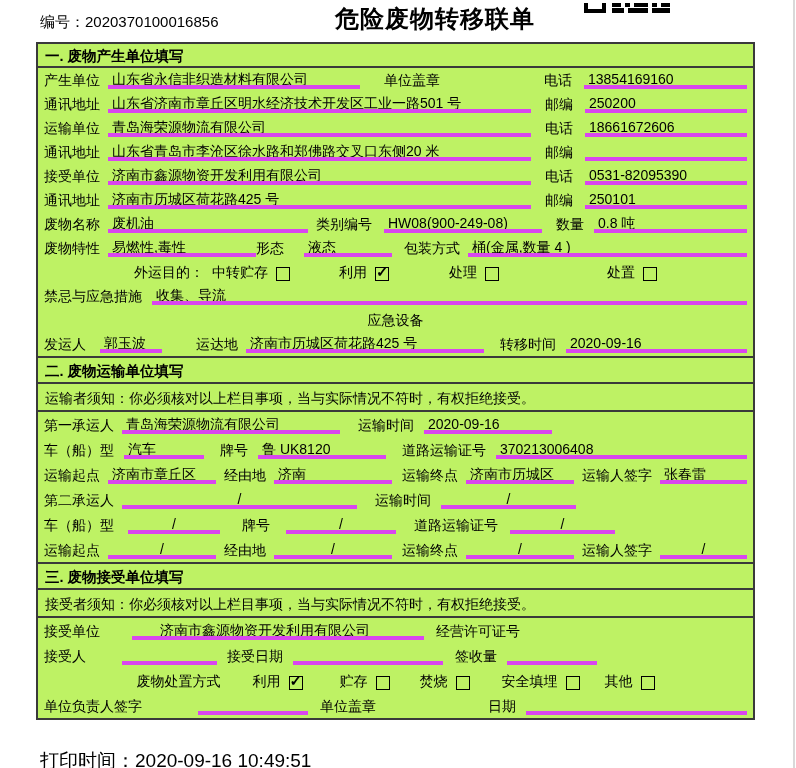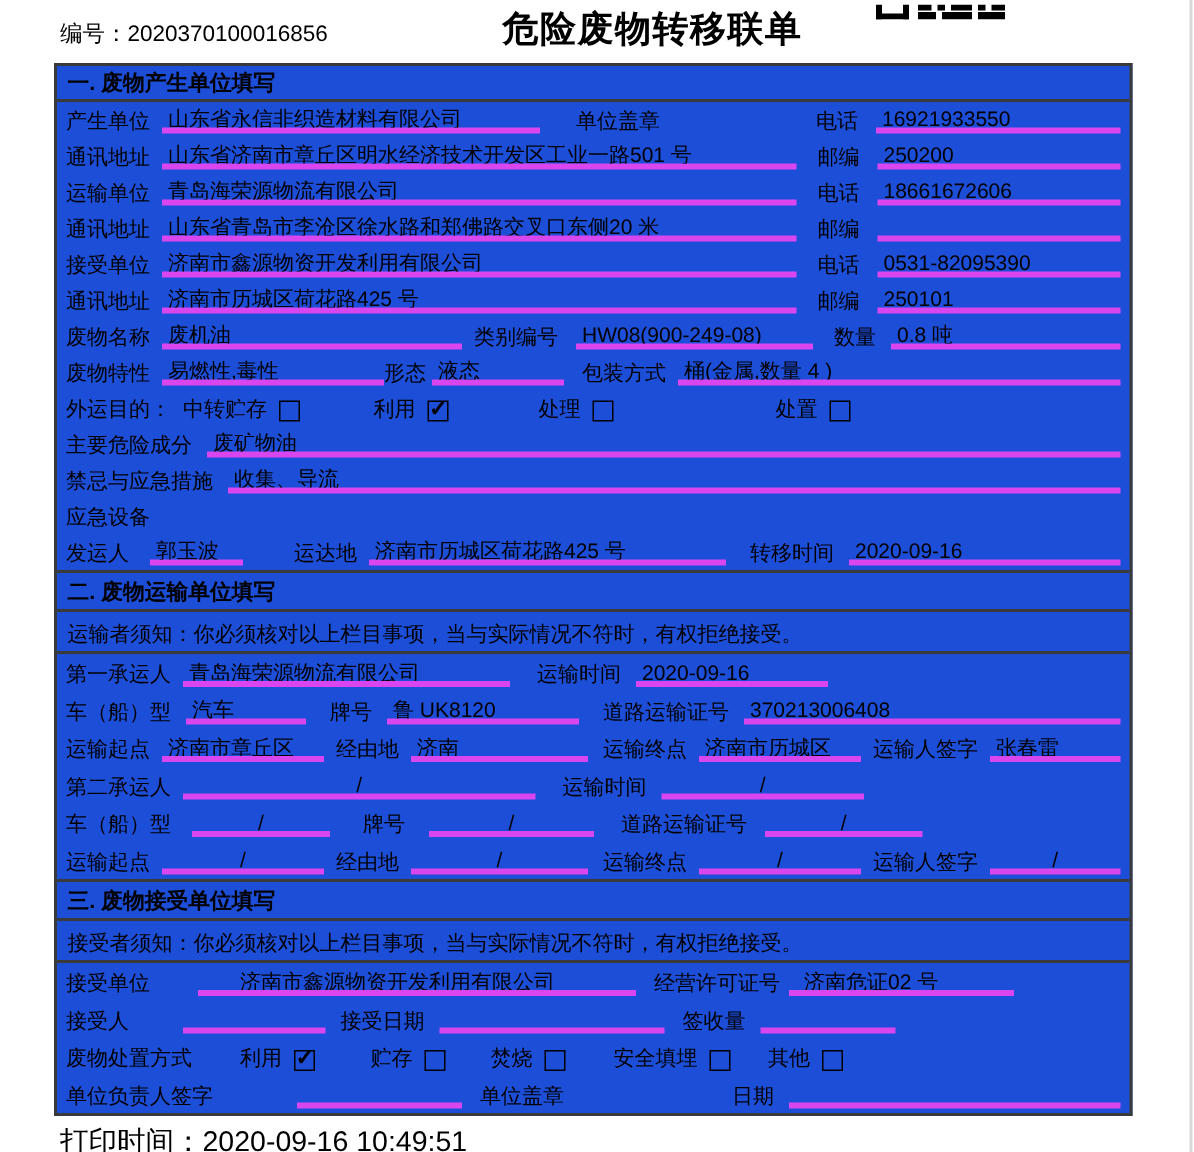--- a/index.html
+++ b/index.html
@@ -2,27 +2,27 @@
 <html><head>
 <meta charset="utf-8">
 <style>
   html,body{margin:0;padding:0;background:#fff;}
   .page{position:relative;width:796px;height:768px;background:#fff;overflow:hidden;
         font-family:Liberation Sans, sans-serif;color:#000;font-size:14px;}
   .edge{position:absolute;right:1px;top:0;bottom:0;width:2px;background:#d9d9d9;}
   .qr{position:absolute;left:584px;top:0;}
   .serial{position:absolute;left:40px;top:13px;font-size:15px;white-space:nowrap;}
   .title{position:absolute;left:74px;right:0;top:3px;text-align:center;font-size:24px;font-weight:bold;letter-spacing:1px;}
-  .form{position:absolute;left:36px;top:42px;width:719px;border:2px solid #3a3a3a;box-sizing:border-box;background:#1d4ed8;}
+  .form{position:absolute;left:36px;top:42px;width:719px;border:2px solid #3a3a3a;box-sizing:border-box;background:#bef264;}
   .sec{border-top:0;}
   .sec+.sec{border-top:2px solid #3a3a3a;}
   .sh{font-weight:bold;font-size:14.5px;height:24px;line-height:22px;padding:1px 7px 0;border-bottom:2px solid #3a3a3a;box-sizing:border-box;}
   .sh2{height:26px;line-height:24px;}
   .notice{height:28px;line-height:26px;padding:1px 7px 0;border-bottom:2px solid #3a3a3a;box-sizing:border-box;white-space:nowrap;}
-  .row{display:flex;align-items:flex-end;height:24px;padding:0 6px 3px;box-sizing:border-box;}
+  .row{display:flex;align-items:flex-end;height:24px;padding:0 6px 3px;box-sizing:border-box;justify-content:center;}
   .row2{height:25px;}
   .lab{white-space:nowrap;line-height:17px;}
   .val{display:inline-block;border-bottom:4px solid #d946ef;white-space:nowrap;line-height:17px;height:18px;
        padding:0 4px;box-sizing:border-box;overflow:hidden;}
   .grow{flex:1;}
   .sp{flex:1;}
   .cbg{white-space:nowrap;display:inline-flex;align-items:flex-end;}
   .cb{display:inline-block;width:12px;height:12px;border:1.5px solid #000;position:relative;margin-left:8px;
       box-sizing:content-box;align-self:center;margin-top:2px;}
   .cb.checked::after{content:"\2713";position:absolute;left:0px;top:-5px;font-size:15px;font-weight:bold;}
@@ -56,21 +56,21 @@
   <div class="form">
 
     <div class="sec">
       <div class="sh">一. 废物产生单位填写</div>
 
       <div class="row">
         <span class="lab">产生单位</span>
         <span class="val" style="width:252px;margin-left:8px">山东省永信非织造材料有限公司</span>
         <span class="lab" style="margin-left:24px">单位盖章</span>
         <span class="lab" style="margin-left:104px">电话</span>
-        <span class="val grow" style="margin-left:12px">16921933550</span>
+        <span class="val grow" style="margin-left:12px">13854169160</span>
       </div>
 
       <div class="row">
         <span class="lab">通讯地址</span>
         <span class="val grow" style="margin-left:8px">山东省济南市章丘区明水经济技术开发区工业一路501 号</span>
         <span class="lab" style="margin-left:14px">邮编</span>
         <span class="val" style="width:162px;margin-left:12px">250200</span>
       </div>
 
       <div class="row">
@@ -107,21 +107,21 @@
         <span class="lab" style="margin-left:8px">类别编号</span>
         <span class="val" style="width:158px;margin-left:12px">HW08(900-249-08)</span>
         <span class="lab" style="margin-left:14px">数量</span>
         <span class="val grow" style="margin-left:10px">0.8 吨</span>
       </div>
 
       <div class="row">
         <span class="lab">废物特性</span>
         <span class="val" style="width:148px;margin-left:8px">易燃性,毒性</span>
         <span class="lab" style="margin-left:0">形态</span>
-        <span class="val" style="width:88px;margin-left:4px">液态</span>
+        <span class="val" style="width:88px;margin-left:20px">液态</span>
         <span class="lab" style="margin-left:12px">包装方式</span>
         <span class="val grow" style="margin-left:8px">桶(金属,数量  4 )</span>
       </div>
 
       <div class="row">
         <span class="lab">外运目的：</span>
         <span class="cbg" style="margin-left:8px">
           <span class="lab">中转贮存</span>
           <span class="cb"></span>
         </span>
@@ -132,24 +132,20 @@
         <span class="cbg" style="margin-left:60px">
           <span class="lab">处理</span>
           <span class="cb"></span>
         </span>
         <span class="cbg" style="margin-left:108px">
           <span class="lab">处置</span>
           <span class="cb"></span>
         </span>
       </div>
 
-      <div class="row">
-        <span class="lab">主要危险成分</span>
-        <span class="val grow" style="margin-left:10px">废矿物油</span>
-      </div>
 
       <div class="row">
         <span class="lab">禁忌与应急措施</span>
         <span class="val grow" style="margin-left:10px">收集、导流</span>
       </div>
 
       <div class="row">
         <span class="lab">应急设备</span>
       </div>
 
@@ -226,21 +222,20 @@
     </div>
 
     <div class="sec">
       <div class="sh sh2">三. 废物接受单位填写</div>
       <div class="notice">接受者须知：你必须核对以上栏目事项，当与实际情况不符时，有权拒绝接受。</div>
 
       <div class="row row2">
         <span class="lab">接受单位</span>
         <span class="val" style="width:292px;margin-left:32px;padding-left:28px">济南市鑫源物资开发利用有限公司</span>
         <span class="lab" style="margin-left:12px">经营许可证号</span>
-        <span class="val" style="width:150px;margin-left:6px;padding-left:10px">济南危证02 号</span>
         <span class="sp"></span>
       </div>
 
       <div class="row row2">
         <span class="lab">接受人</span>
         <span class="val" style="width:95px;margin-left:36px"></span>
         <span class="lab" style="margin-left:10px">接受日期</span>
         <span class="val" style="width:150px;margin-left:10px"></span>
         <span class="lab" style="margin-left:12px">签收量</span>
         <span class="val" style="width:90px;margin-left:10px"></span>

